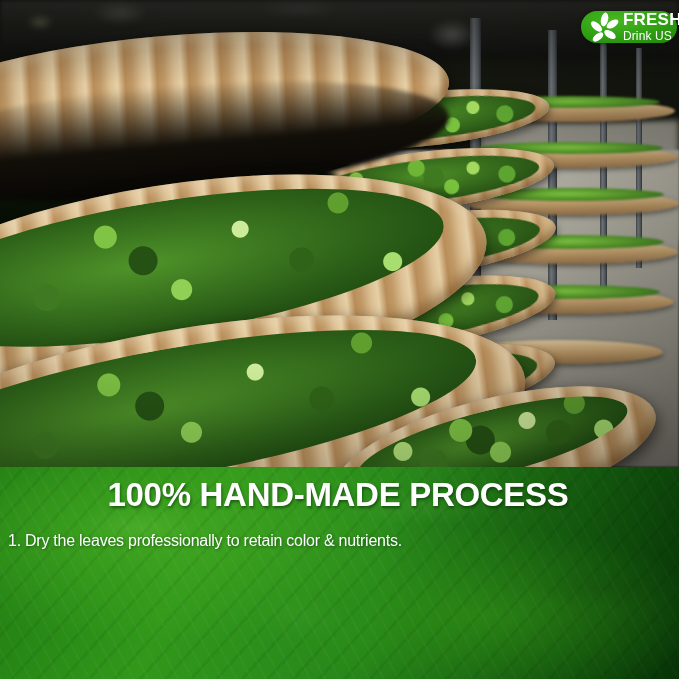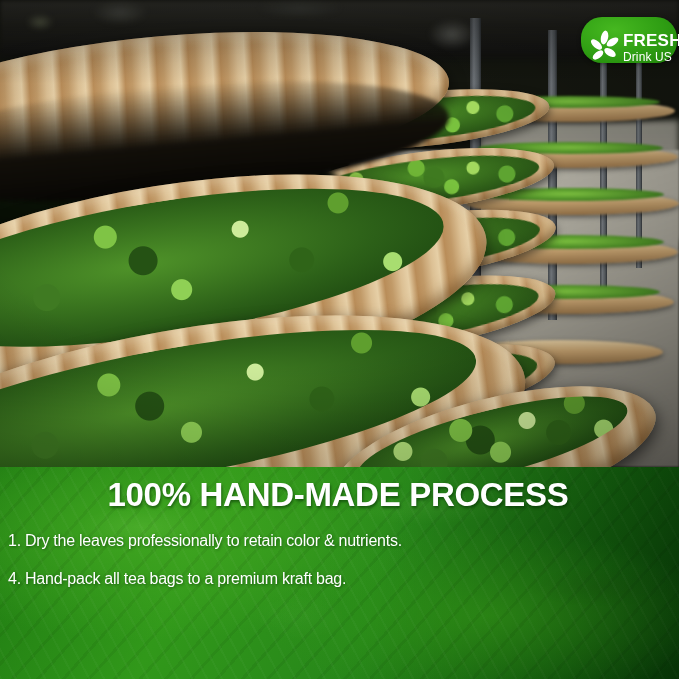--- a/index.html
+++ b/index.html
@@ -172,28 +172,28 @@
     background:
       radial-gradient(ellipse 120% 95% at 40% 45%, rgba(0,0,0,0) 35%, rgba(0,0,0,.45) 100%),
       linear-gradient(180deg, rgba(0,0,0,.35) 0%, rgba(0,0,0,0) 18%);
     pointer-events: none;
   }
 
   
   .logo {
     position: absolute;
     left: 581px;
-    top: 17px;
+    top: 11px;
     width: 96px;
-    height: 46px;
+    height: 32px;
     border-radius: 21px;
     background: radial-gradient(ellipse at 35% 28%, #46b820 0%, #2f9e13 55%, #1f8209 100%);
     box-shadow: 0 1px 4px rgba(0,0,0,.45);
     display: flex;
-    align-items: flex-end;
+    align-items: flex-start;
     padding-left: 6px;
     box-sizing: border-box;
   }
   .logo-mark {
     width: 34px;
     height: 34px;
     flex: 0 0 34px;
     display: block;
   }
   .logo-text {
@@ -379,18 +379,17 @@
   </div>
 
   <div class="panel">
     <div class="panel-texture"></div>
     <div class="panel-shade"></div>
 
     <div class="panel-inner">
       <div class="headline">100% HAND-MADE PROCESS</div>
       <div class="steps">
         <div class="step">1. Dry the leaves professionally to retain color &amp; nutrients.</div>
-        <div class="step">4. Hand-pack all tea bags to a premium kraft bag.</div>
       </div>
     </div>
   </div>
 
 </div>
 
 </body></html>

